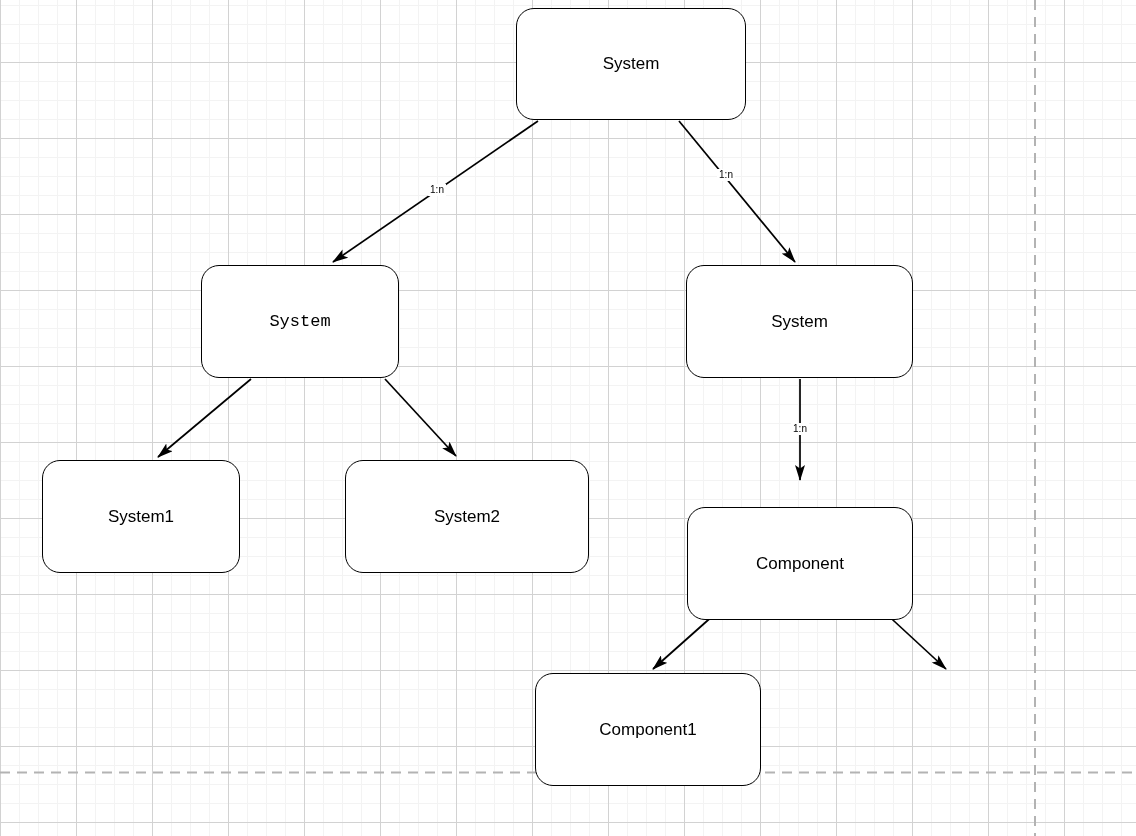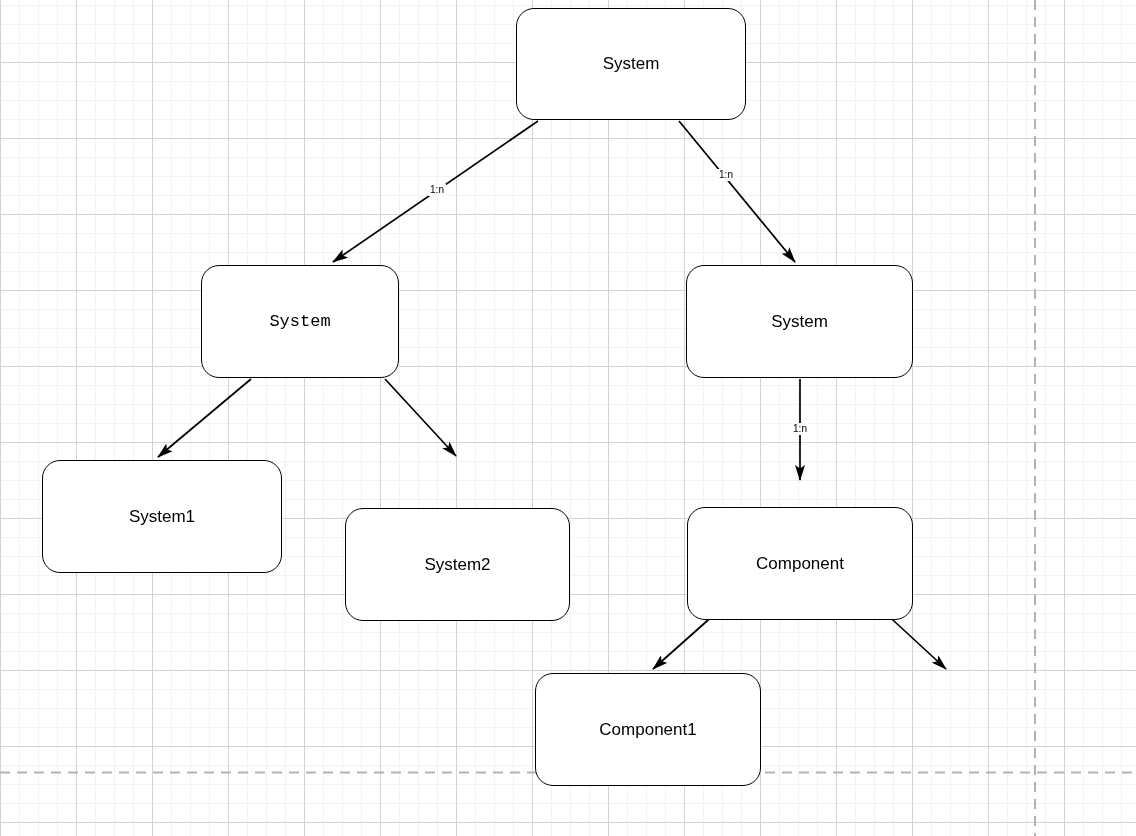--- a/index.html
+++ b/index.html
@@ -97,25 +97,25 @@
   </div>
 
   <div class="node" style="left:201px; top:265px; width:198px; height:113px;font-family:Liberation Mono, monospace;">
     <span>System</span>
   </div>
 
   <div class="node" style="left:686px; top:265px; width:227px; height:113px;">
     <span>System</span>
   </div>
 
-  <div class="node" style="left:42px; top:460px; width:240px; height:113px;">
+  <div class="node" style="left:42px; top:460px; width:198px; height:113px;">
     <span>System1</span>
   </div>
 
-  <div class="node" style="left:345px; top:460px; width:225px; height:113px;margin-top:48px;">
+  <div class="node" style="left:345px; top:460px; width:244px; height:113px;">
     <span>System2</span>
   </div>
 
   <div class="node" style="left:687px; top:483px; width:226px; height:113px;margin-top:24px;">
     <span>Component</span>
   </div>
 
   <div class="node" style="left:535px; top:673px; width:226px; height:113px;text-align:center;">
     <span>Component1</span>
   </div>

